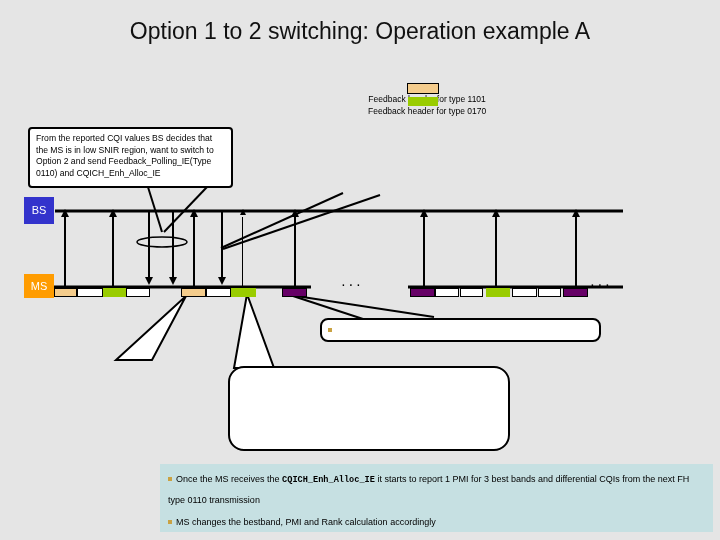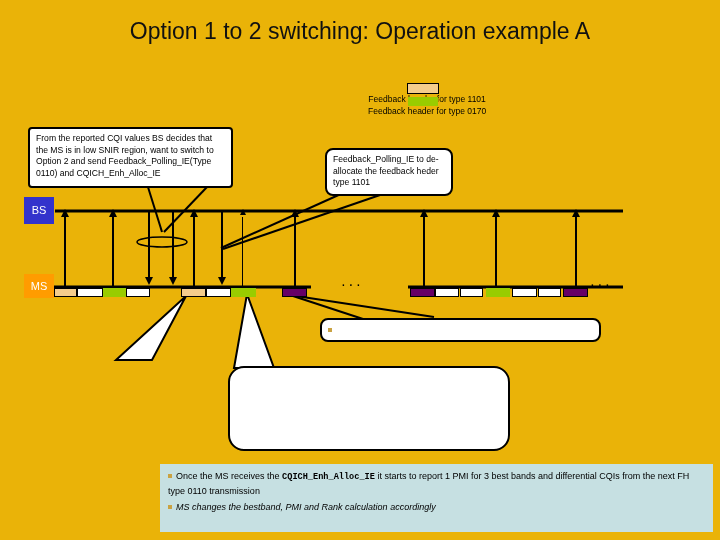--- a/index.html
+++ b/index.html
@@ -1,17 +1,17 @@
 <!DOCTYPE html>
 <html><head>
 <meta charset="utf-8">
 <style>
   html,body{margin:0;padding:0;background:#fff;}
   .slide{
-    position:relative;width:720px;height:540px;background:#eab308;overflow:hidden;
+    position:relative;width:720px;height:540px;background:#e5e5e5;overflow:hidden;
     font-family:"Liberation Sans",sans-serif;color:#000;
   }
   .title{
     position:absolute;top:18px;left:0;width:100%;text-align:center;
     font-size:23px;color:#111;white-space:nowrap;
   }
   
   .legend{position:absolute;left:368px;top:83px;}
   .legend-row{display:flex;align-items:center;height:14px;flex-direction:column;}
   .swatch{width:30px;height:9px;margin-right:8px;flex:0 0 auto;}
@@ -45,24 +45,24 @@
   }
   .roundbox p{margin:0;}
   .roundbox p + p{margin-top:13px;}
   .box-ms-starts{left:320px;top:318px;width:281px;height:24px;border-radius:8px;
     line-height:20px;padding:0 6px;white-space:nowrap;}
   .box-bl{left:23px;top:359px;width:183px;height:94px;border-radius:16px;padding:24px 9px 0 11px;}
   .box-bm{left:228px;top:366px;width:282px;height:85px;border-radius:16px;padding:9px 10px 0 10px;}
   
   .notebox{
     position:absolute;left:160px;top:464px;width:553px;height:68px;
-    padding:5px 8px;box-sizing:border-box;font-size:9px;line-height:14px;z-index:6;
+    padding:5px 8px;box-sizing:border-box;font-size:9px;line-height:20px;z-index:6;
   }
   .notebox p{margin:0;}
-  .notebox p + p{margin-top:2px;font-style:italic;}
+  .notebox p + p{margin-top:2px;}
   .code{font-family:"Liberation Mono",monospace;font-weight:bold;font-size:8.6px;}
   .bullet{
     display:inline-block;width:4px;height:4px;margin-right:4px;vertical-align:1px;
   }
 </style>
 </head>
 <body>
 
 <div class="slide">
 
@@ -89,21 +89,20 @@
     <line x1="343" y1="193" x2="221" y2="248" stroke="#000" stroke-width="2"></line>
     <line x1="380" y1="195" x2="223" y2="249" stroke="#000" stroke-width="2"></line>
     <line x1="293" y1="296" x2="363" y2="319" stroke="#000" stroke-width="2"></line>
     <line x1="296" y1="296" x2="434" y2="317" stroke="#000" stroke-width="2"></line>
     <polygon points="116,360 152,360 186,296" fill="#fff" stroke="#000" stroke-width="2"></polygon>
     <polygon points="234,368 274,368 247,294" fill="#fff" stroke="#000" stroke-width="2"></polygon>
   </svg>
 
   <div class="callout callout-bs">From the reported CQI values BS decides that the MS is in low SNIR region, want to switch to Option 2 and send Feedback_Polling_IE(Type 0110) and CQICH_Enh_Alloc_IE</div>
 
-  <div class="callout callout-poll">Feedback_Polling_IE to de-allocate the feedback heder type 1101</div>
 
   <div class="endpoint bs" style="background: rgb(51, 51, 204);">BS</div>
   <div class="endpoint ms" style="background: rgb(255, 156, 0);">MS</div>
 
   <div class="layer" id="arrows-layer">
       <div class="arr" style="left: 64px; width: 2px; top: 217px; height: 70px;"></div>
       <div class="arrhead" style="left: 61px; border-left: 4px solid transparent; border-right: 4px solid transparent; top: 209px; border-bottom: 8px solid rgb(0, 0, 0);"></div>
       <div class="arr" style="left: 112px; width: 2px; top: 217px; height: 70px;"></div>
       <div class="arrhead" style="left: 109px; border-left: 4px solid transparent; border-right: 4px solid transparent; top: 209px; border-bottom: 8px solid rgb(0, 0, 0);"></div>
       <div class="arr" style="left: 148px; width: 2px; top: 212px; height: 65px;"></div>

